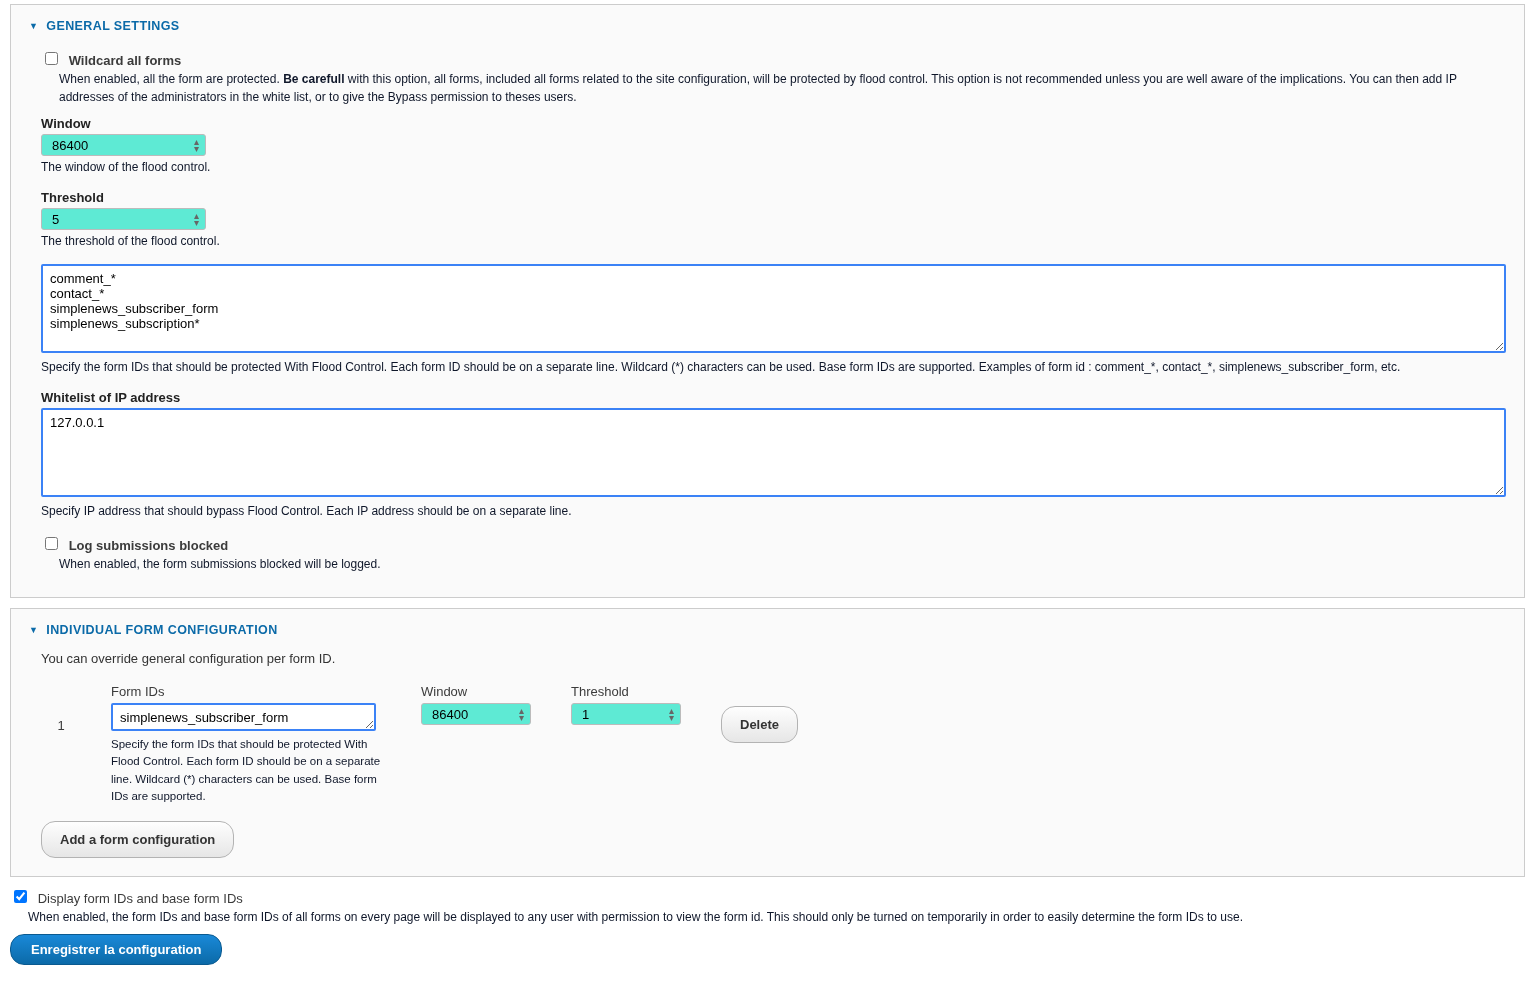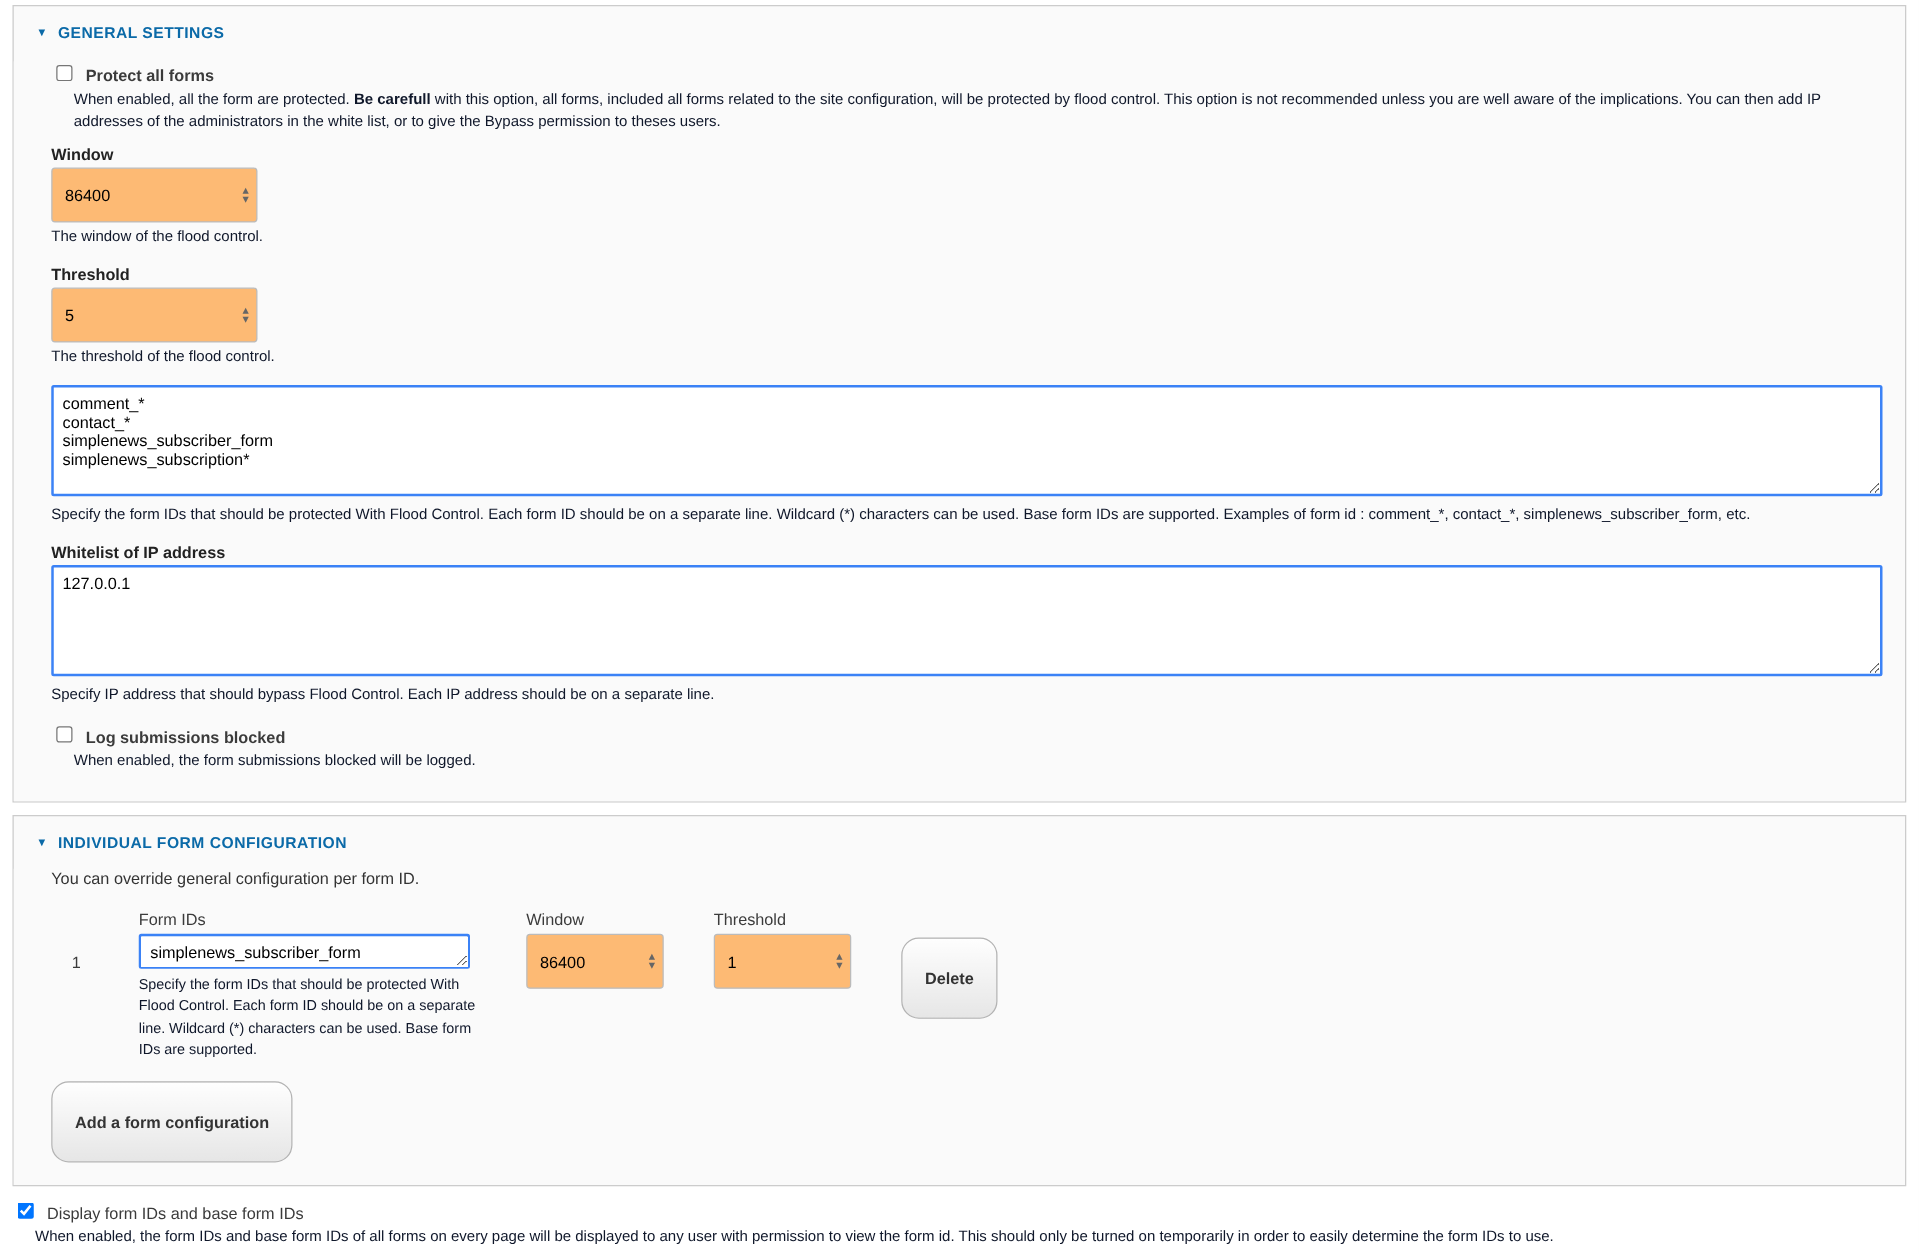--- a/index.html
+++ b/index.html
@@ -84,21 +84,21 @@
       font-weight: normal;
       margin-bottom: 4px;
       display: block;
     }
     textarea.small { height: 28px; width: 265px; }
     .col-window input, .col-threshold input { width: 110px; }
     .btn {
       background: linear-gradient(#fefefe, #e6e6e6);
       border: 1px solid #b3b3b3;
       border-radius: 14px;
-      padding: 24px 18px;
+      padding: 10px 18px;
       font-size: 13px;
       font-weight: bold;
       color: #333;
       cursor: pointer;
     }
     .btn-primary {
       background: linear-gradient(#1a89d8, #0b6aa8);
       color: #fff;
       border: 1px solid #0a5a90;
       border-radius: 14px;
@@ -107,23 +107,23 @@
       font-size: 13px;
       cursor: pointer;
     }
     .footer-area { margin: 10px 10px 20px 10px; }
     .footer-area .checkbox-item { margin-bottom: 8px; }
     .spinner {
       display: inline-flex;
       align-items: center;
       border: 1px solid #bbb;
       border-radius: 3px;
-      background: #fdba74;
+      background: #5eead4;
       width: 165px;
-      height: 44px;
+      height: 22px;
       padding: 0 4px 0 8px;
     }
     .spinner input {
       border: none;
       outline: none;
       width: 100%;
       font-size: 13px;
       font-family: inherit;
       background: transparent;
     }
@@ -144,21 +144,21 @@
 
 <div class="panel">
   <div class="panel-header">
     <span class="disclosure">▼</span>
     <span>GENERAL SETTINGS</span>
   </div>
   <div class="panel-body">
 
     <div class="checkbox-item">
       <input type="checkbox" style="">
-      <label>Protect all forms</label>
+      <label>Wildcard all forms</label>
       <div class="description">
         <span>When enabled, all the form are protected. </span><b>Be carefull</b><span> with this option, all forms, included all forms related to the site configuration, will be protected by flood control. This option is not recommended unless you are well aware of the implications. You can then add IP addresses of the administrators in the white list, or to give the Bypass permission to theses users.</span>
       </div>
     </div>
 
     <div class="form-item">
       <label>Window</label>
       <div class="spinner">
         <input type="text" value="86400" style="">
         <span class="stepper">

